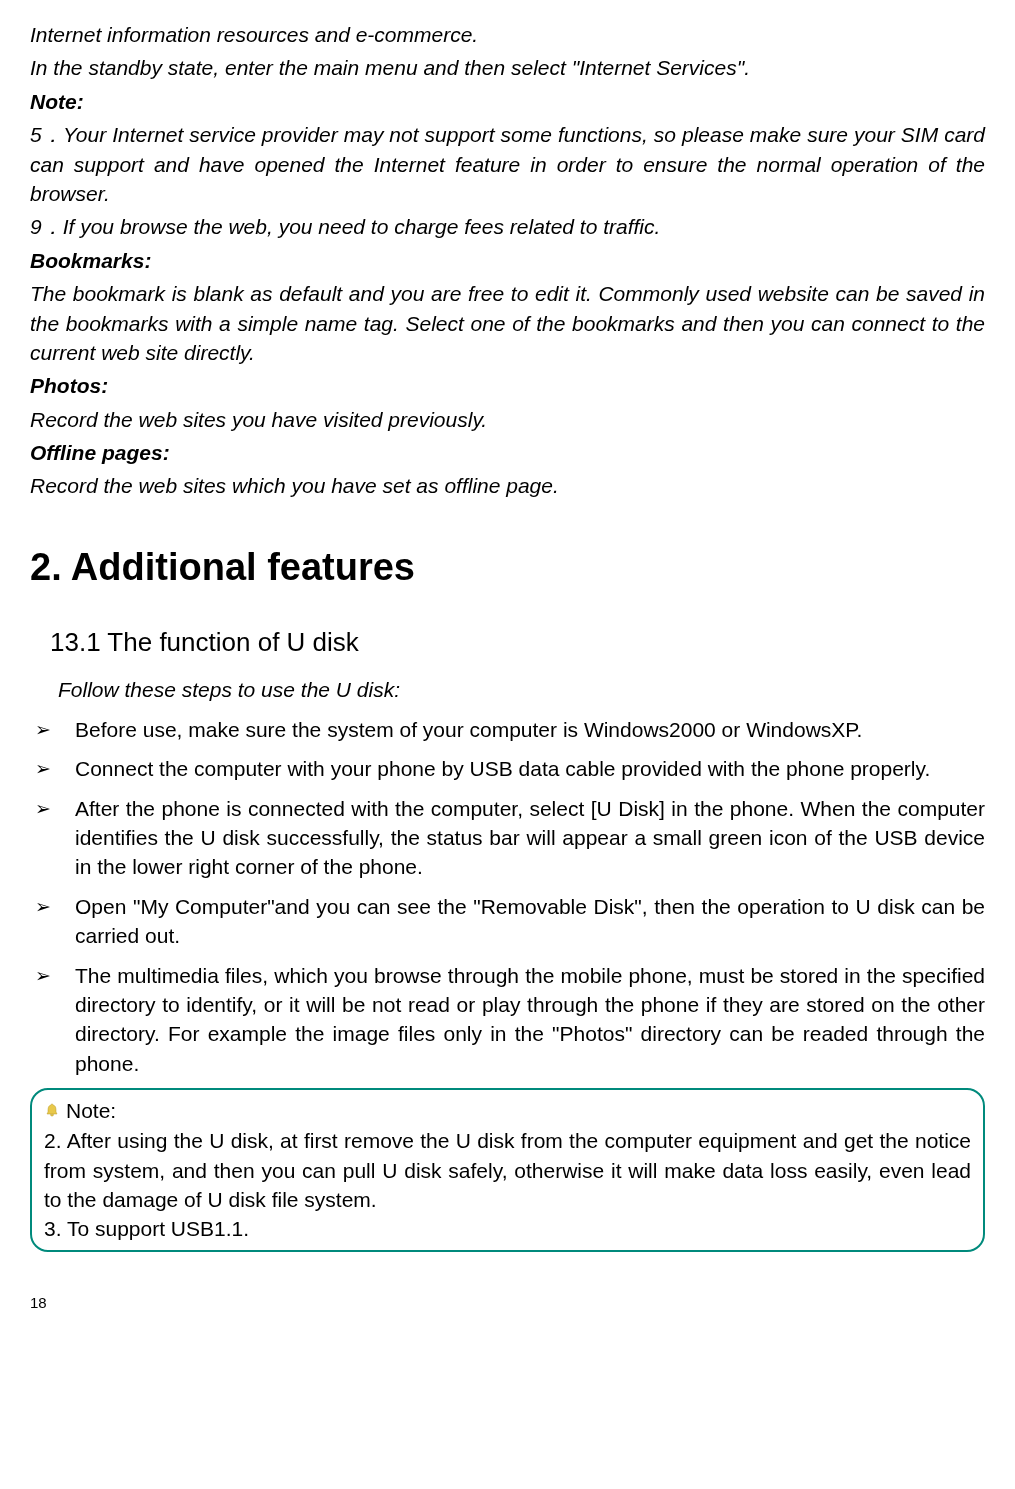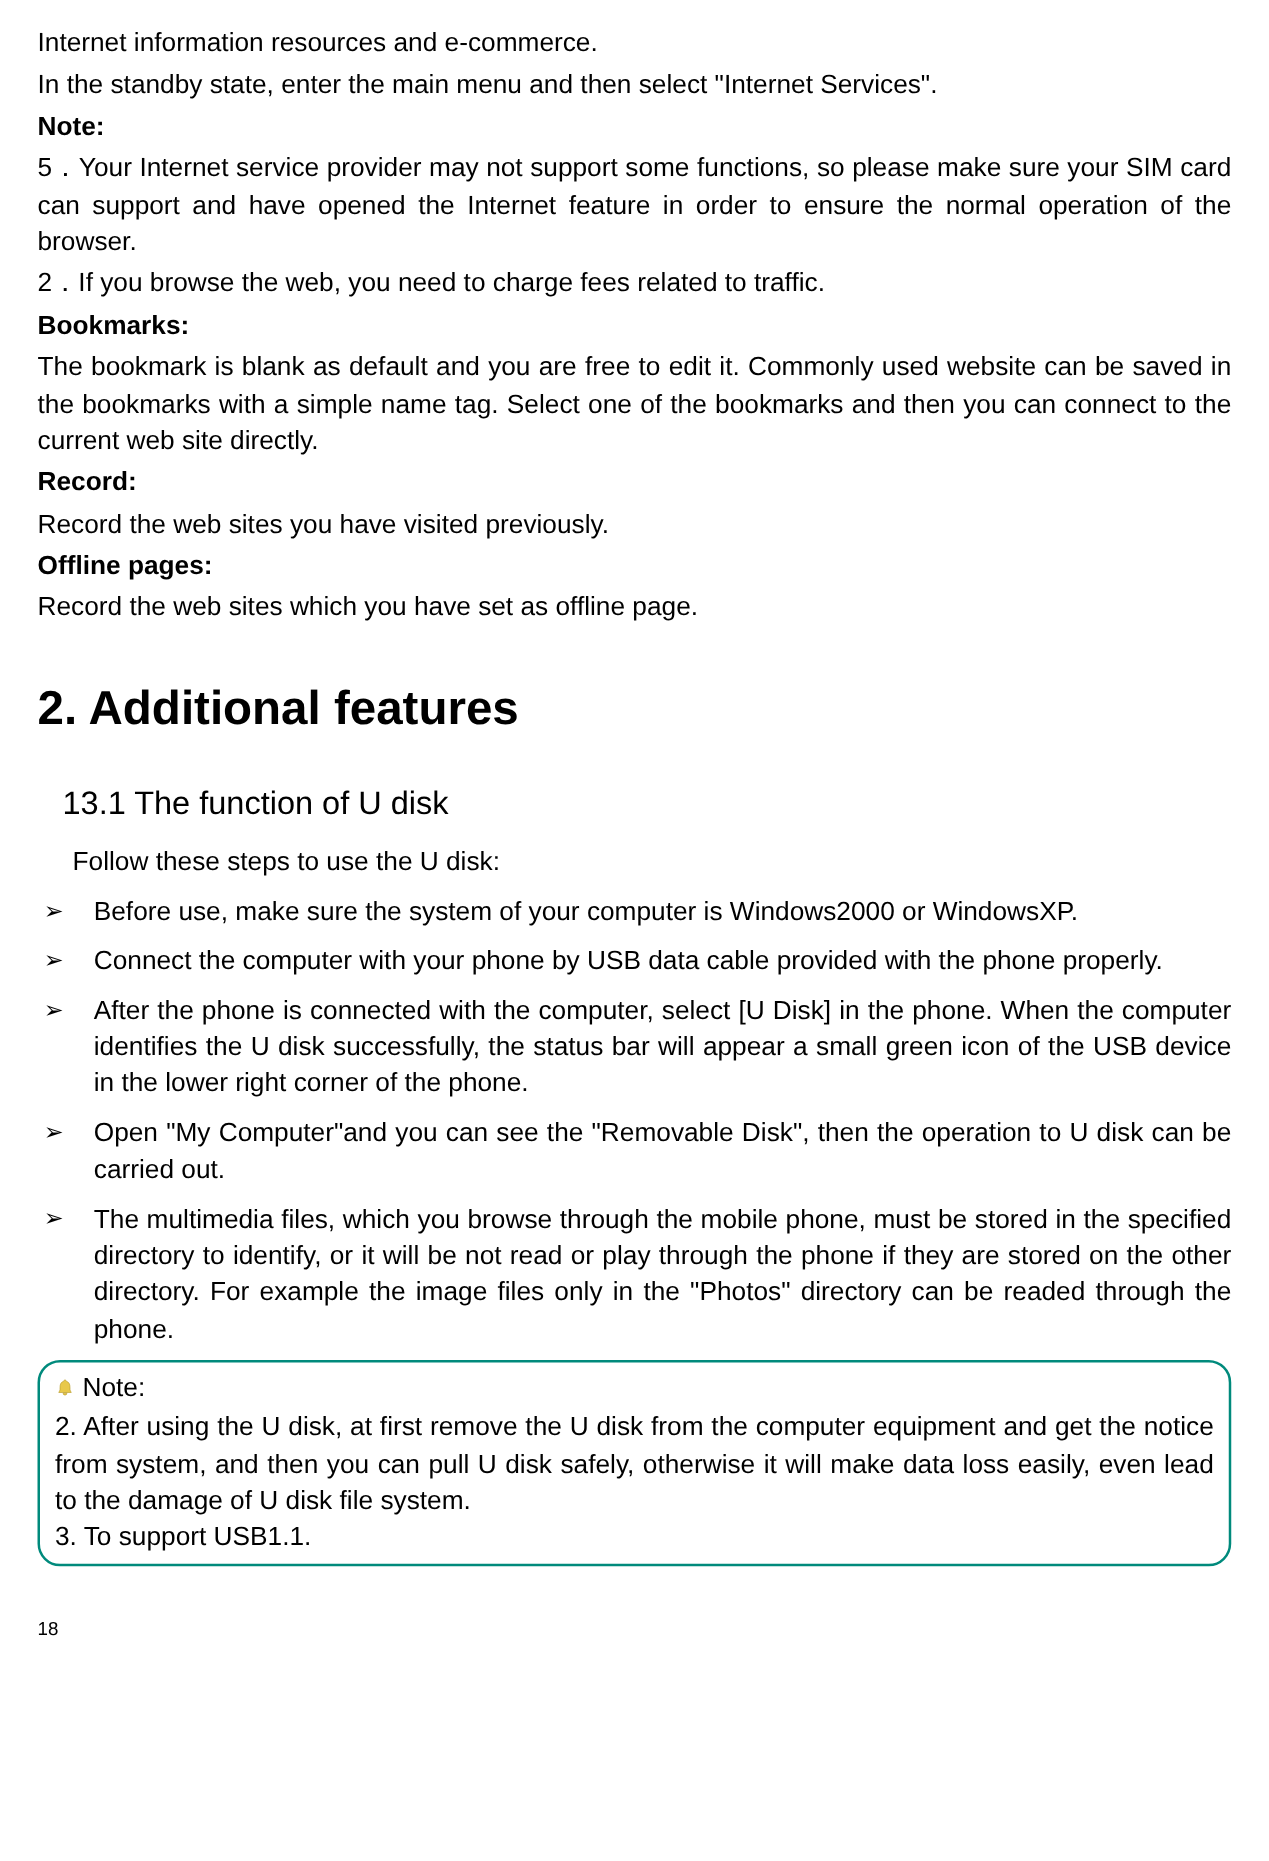--- a/index.html
+++ b/index.html
@@ -9,20 +9,21 @@
       color: #000;
       background: #fff;
       margin: 0;
       padding: 20px 30px;
       width: 1015px;
       box-sizing: border-box;
     }
     .para {
       margin: 0 0 4px 0;
       text-align: justify;
+      font-style: italic;
     }
     .bold {
       font-weight: bold;
     }
     h1 {
       font-size: 38px;
       font-weight: bold;
       margin: 40px 0 30px 0;
     }
     h2 {
@@ -80,24 +81,24 @@
     }
   </style>
 </head>
 <body>
 
 <div>
   <p class="para">Internet information resources and e-commerce.</p>
   <p class="para">In the standby state, enter the main menu and then select "Internet Services".</p>
   <p class="para bold">Note:</p>
   <p class="para">5．Your Internet service provider may not support some functions, so please make sure your SIM card can support and have opened the Internet feature in order to ensure the normal operation of the browser.</p>
-  <p class="para">2．If you browse the web, you need to charge fees related to traffic.</p>
+  <p class="para">9．If you browse the web, you need to charge fees related to traffic.</p>
   <p class="para bold">Bookmarks:</p>
   <p class="para">The bookmark is blank as default and you are free to edit it. Commonly used website can be saved in the bookmarks with a simple name tag.   Select one of the bookmarks and then you can connect to the current web site directly.</p>
-  <p class="para bold">Record:</p>
+  <p class="para bold">Photos:</p>
   <p class="para">Record the web sites you have visited previously.</p>
   <p class="para bold">Offline pages:</p>
   <p class="para">Record the web sites which you have set as offline page.</p>
 
   <h1>2. Additional features</h1>
 
   <h2>13.1 The function of U disk</h2>
 
   <p class="para follow">Follow these steps to use the U disk:</p>
 

